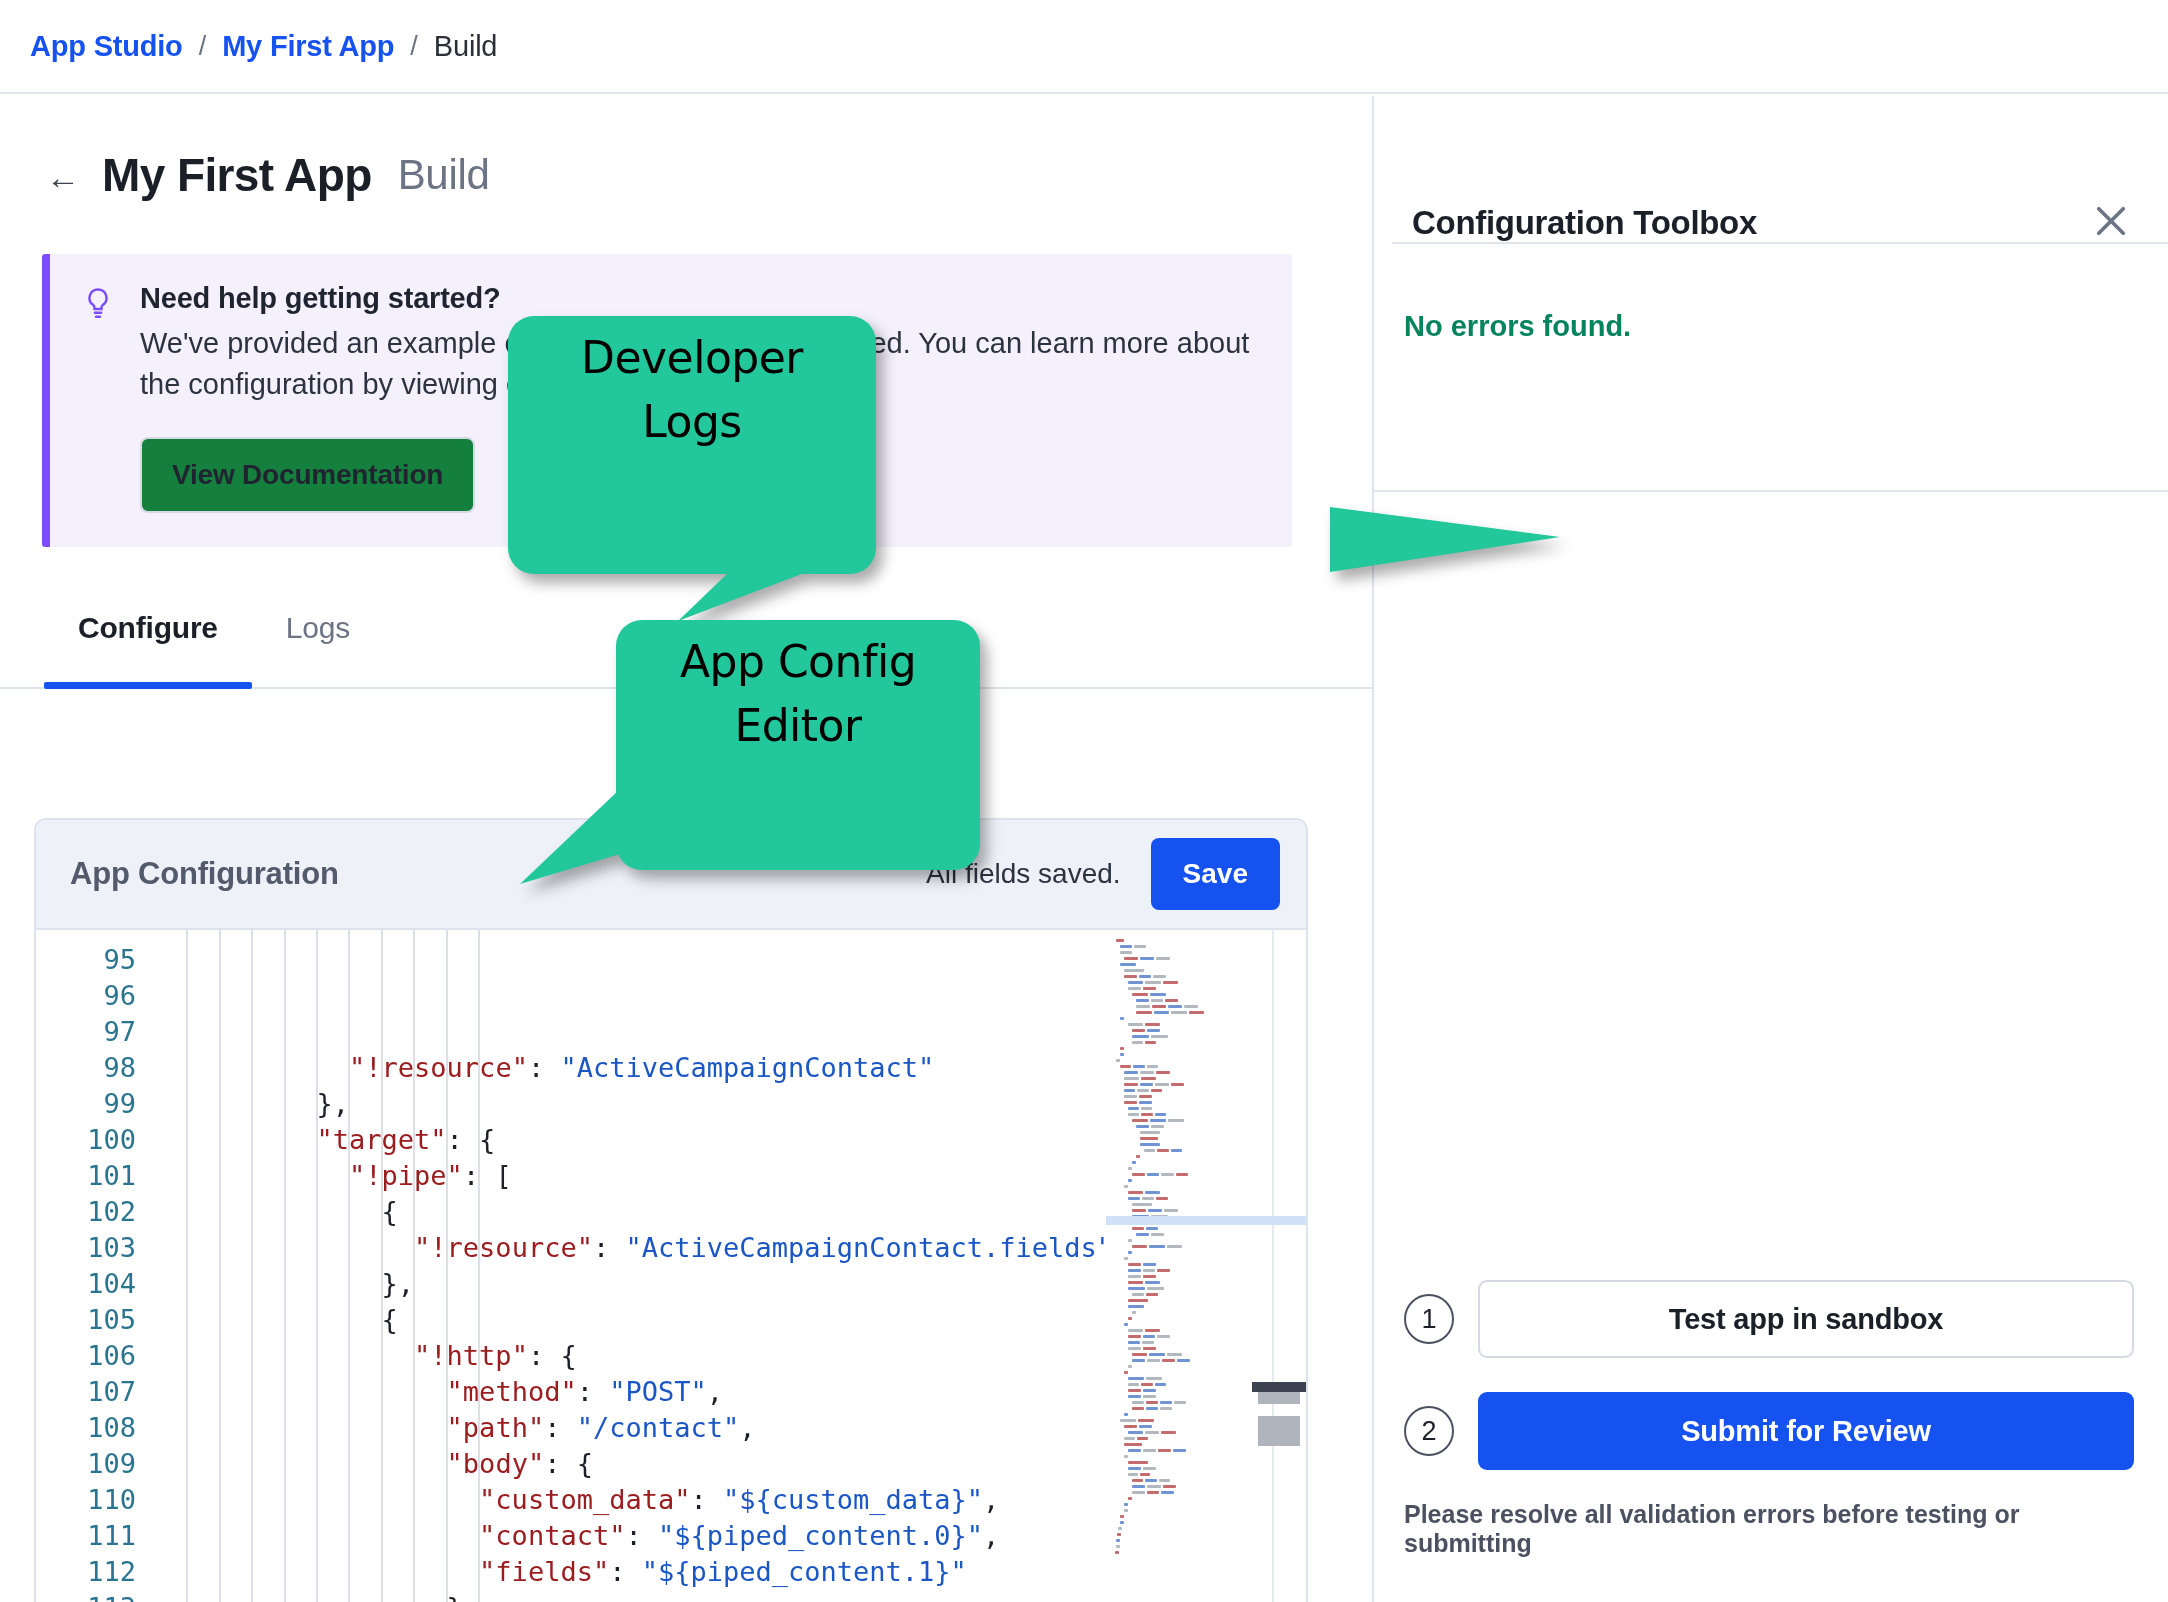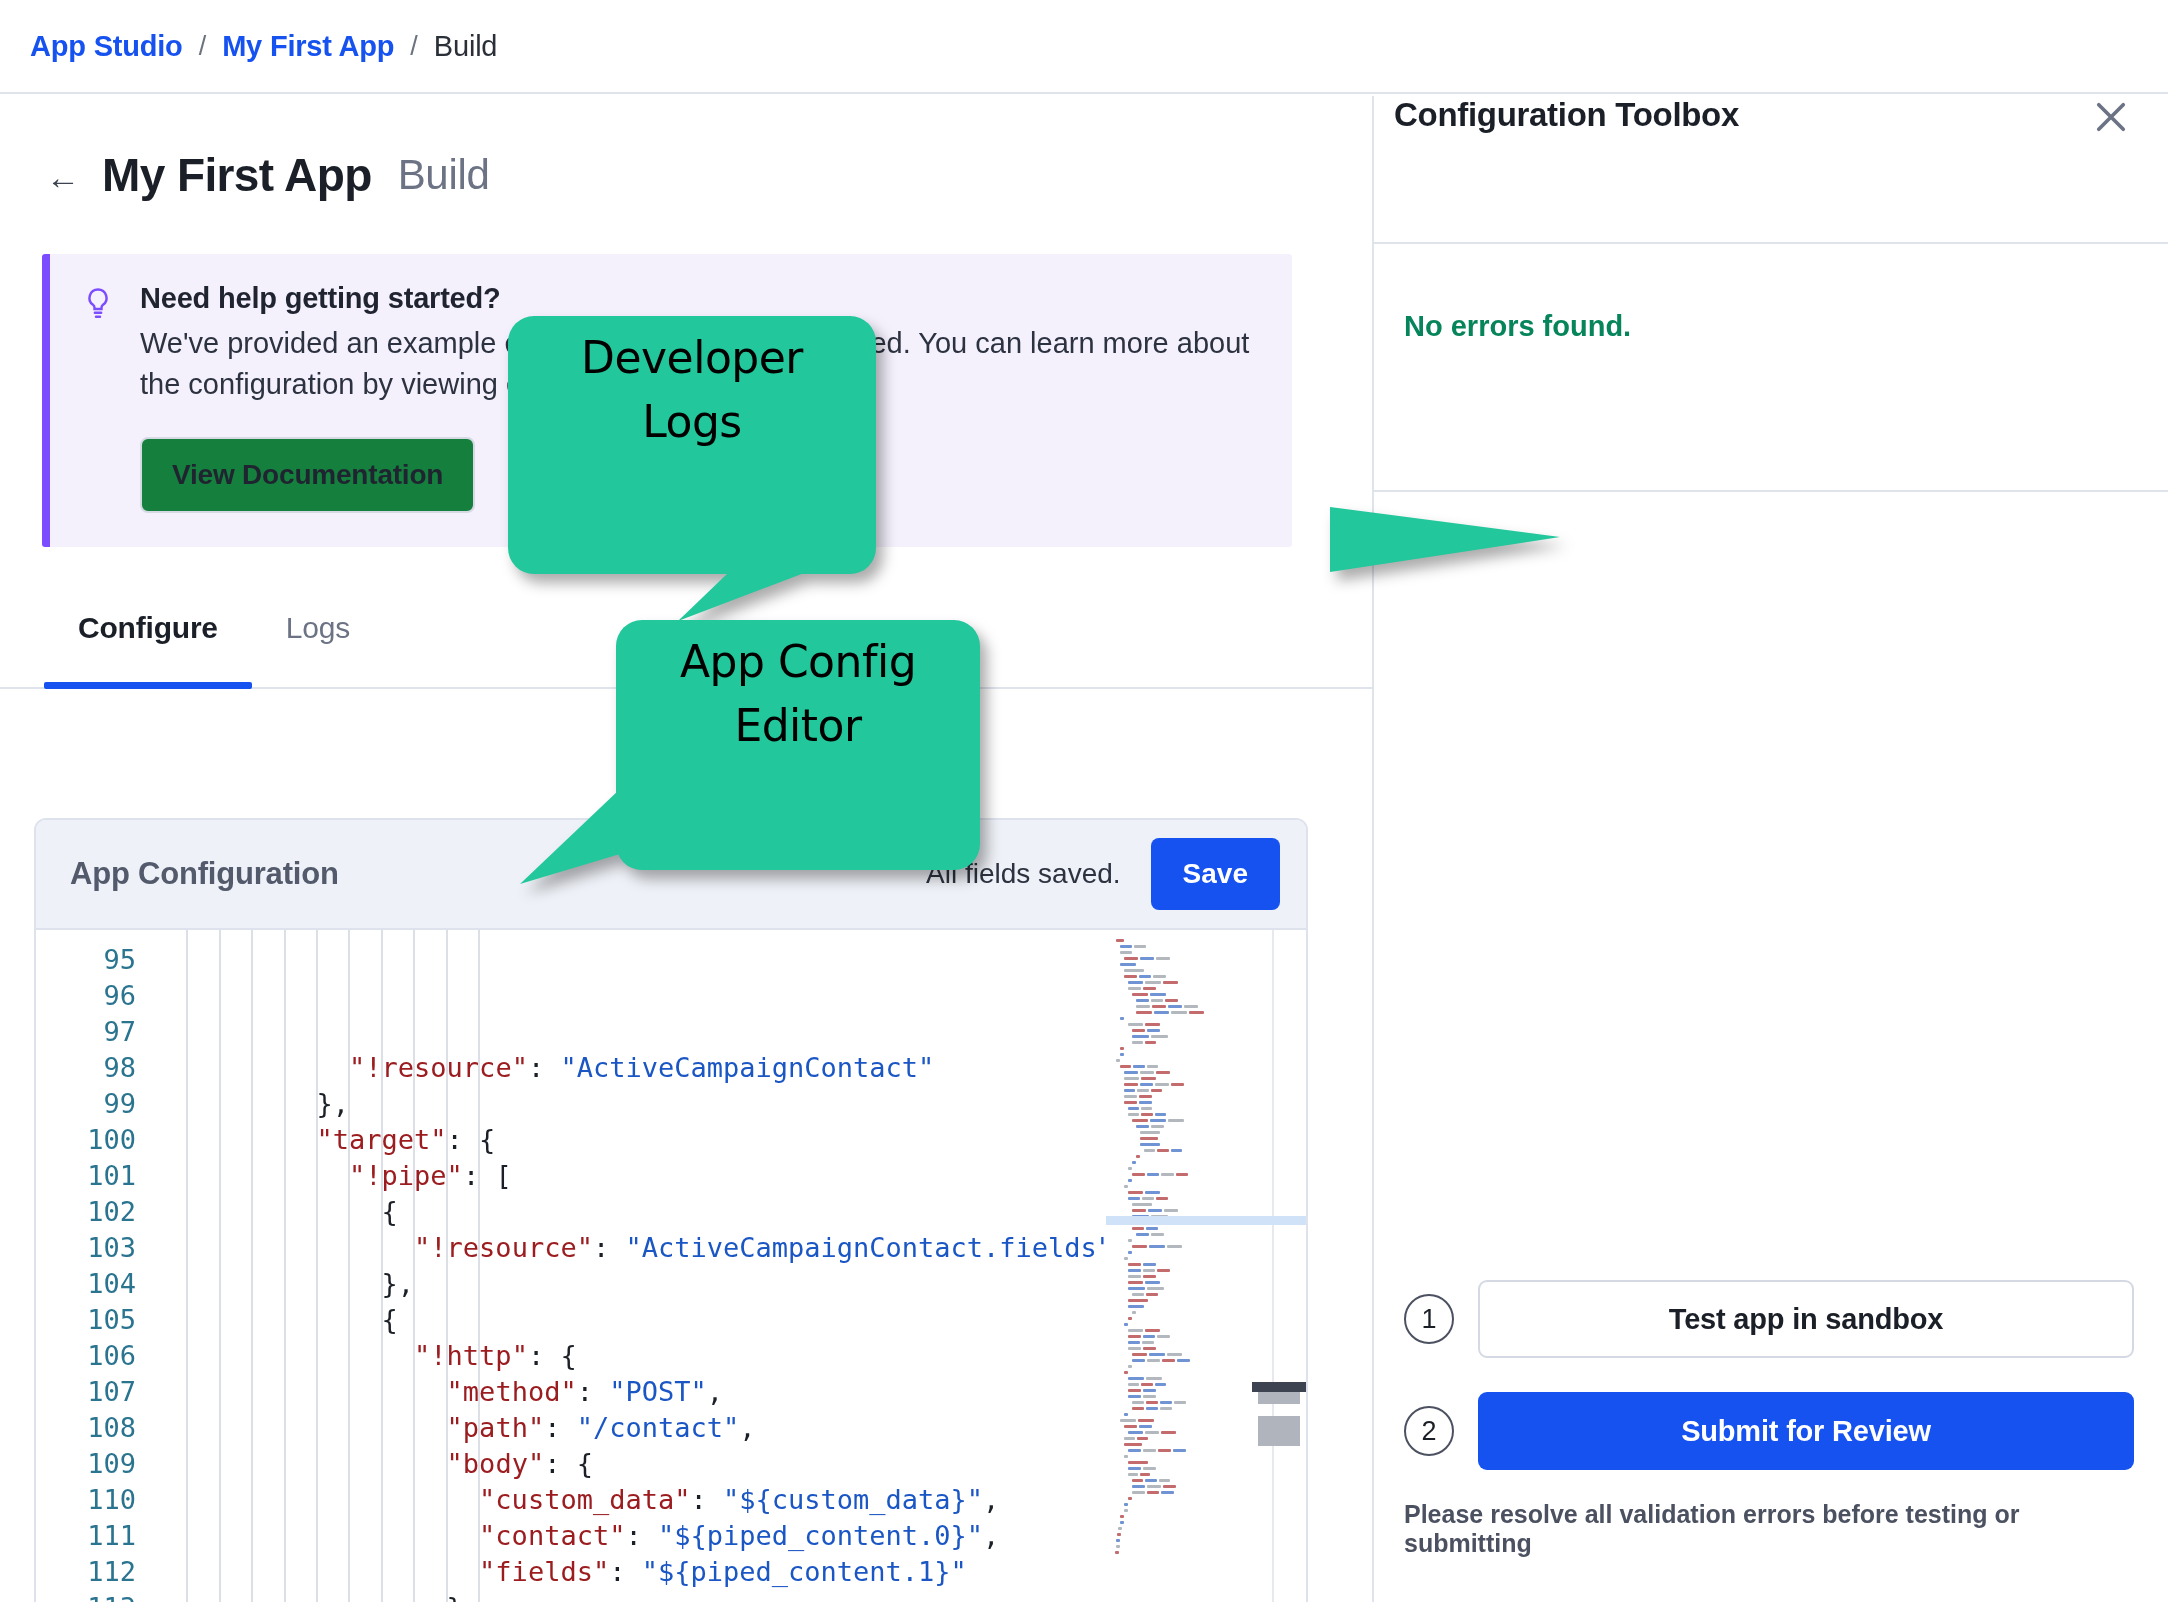--- a/index.html
+++ b/index.html
@@ -120,21 +120,21 @@
   .mm-thumb3 { position:absolute; right:6px; width:42px; height:30px; background:#b0b4bd; }
   .mm-border { position:absolute; right:32px; top:0; bottom:0; width:2px; background:#e6e9f0; }
 
   
   .panel {
     position:absolute; left:1372px; top:96px; width:796px; height:1506px;
     background:#fff; border-left:2px solid #dfe3ec;
   }
   .panel-head {
     height:148px; border-bottom:2px solid #dfe3ec; display:flex;
-    align-items:flex-start; padding:0 36px 0 20px;
+    align-items:flex-end; padding:0 36px 0 20px;margin-left:18px;
   }
   .panel-title { font-size:33px; font-weight:700; color:#1b1f27; letter-spacing:-0.3px; }
   .panel-close { margin-left:auto; color:#6c7384; line-height:0; cursor:pointer; }
 
   .validate-sec { padding:30px 36px 0 30px; border-bottom:2px solid #dfe3ec; height:248px; }
   .validate-row { display:flex; align-items:center; }
   .chev { color:#1b1f27; margin-right:20px; line-height:0; }
   .term-icon {
     width:36px; height:34px; background:#111318; border-radius:5px;
     display:flex; align-items:center; justify-content:center; margin-right:18px;

